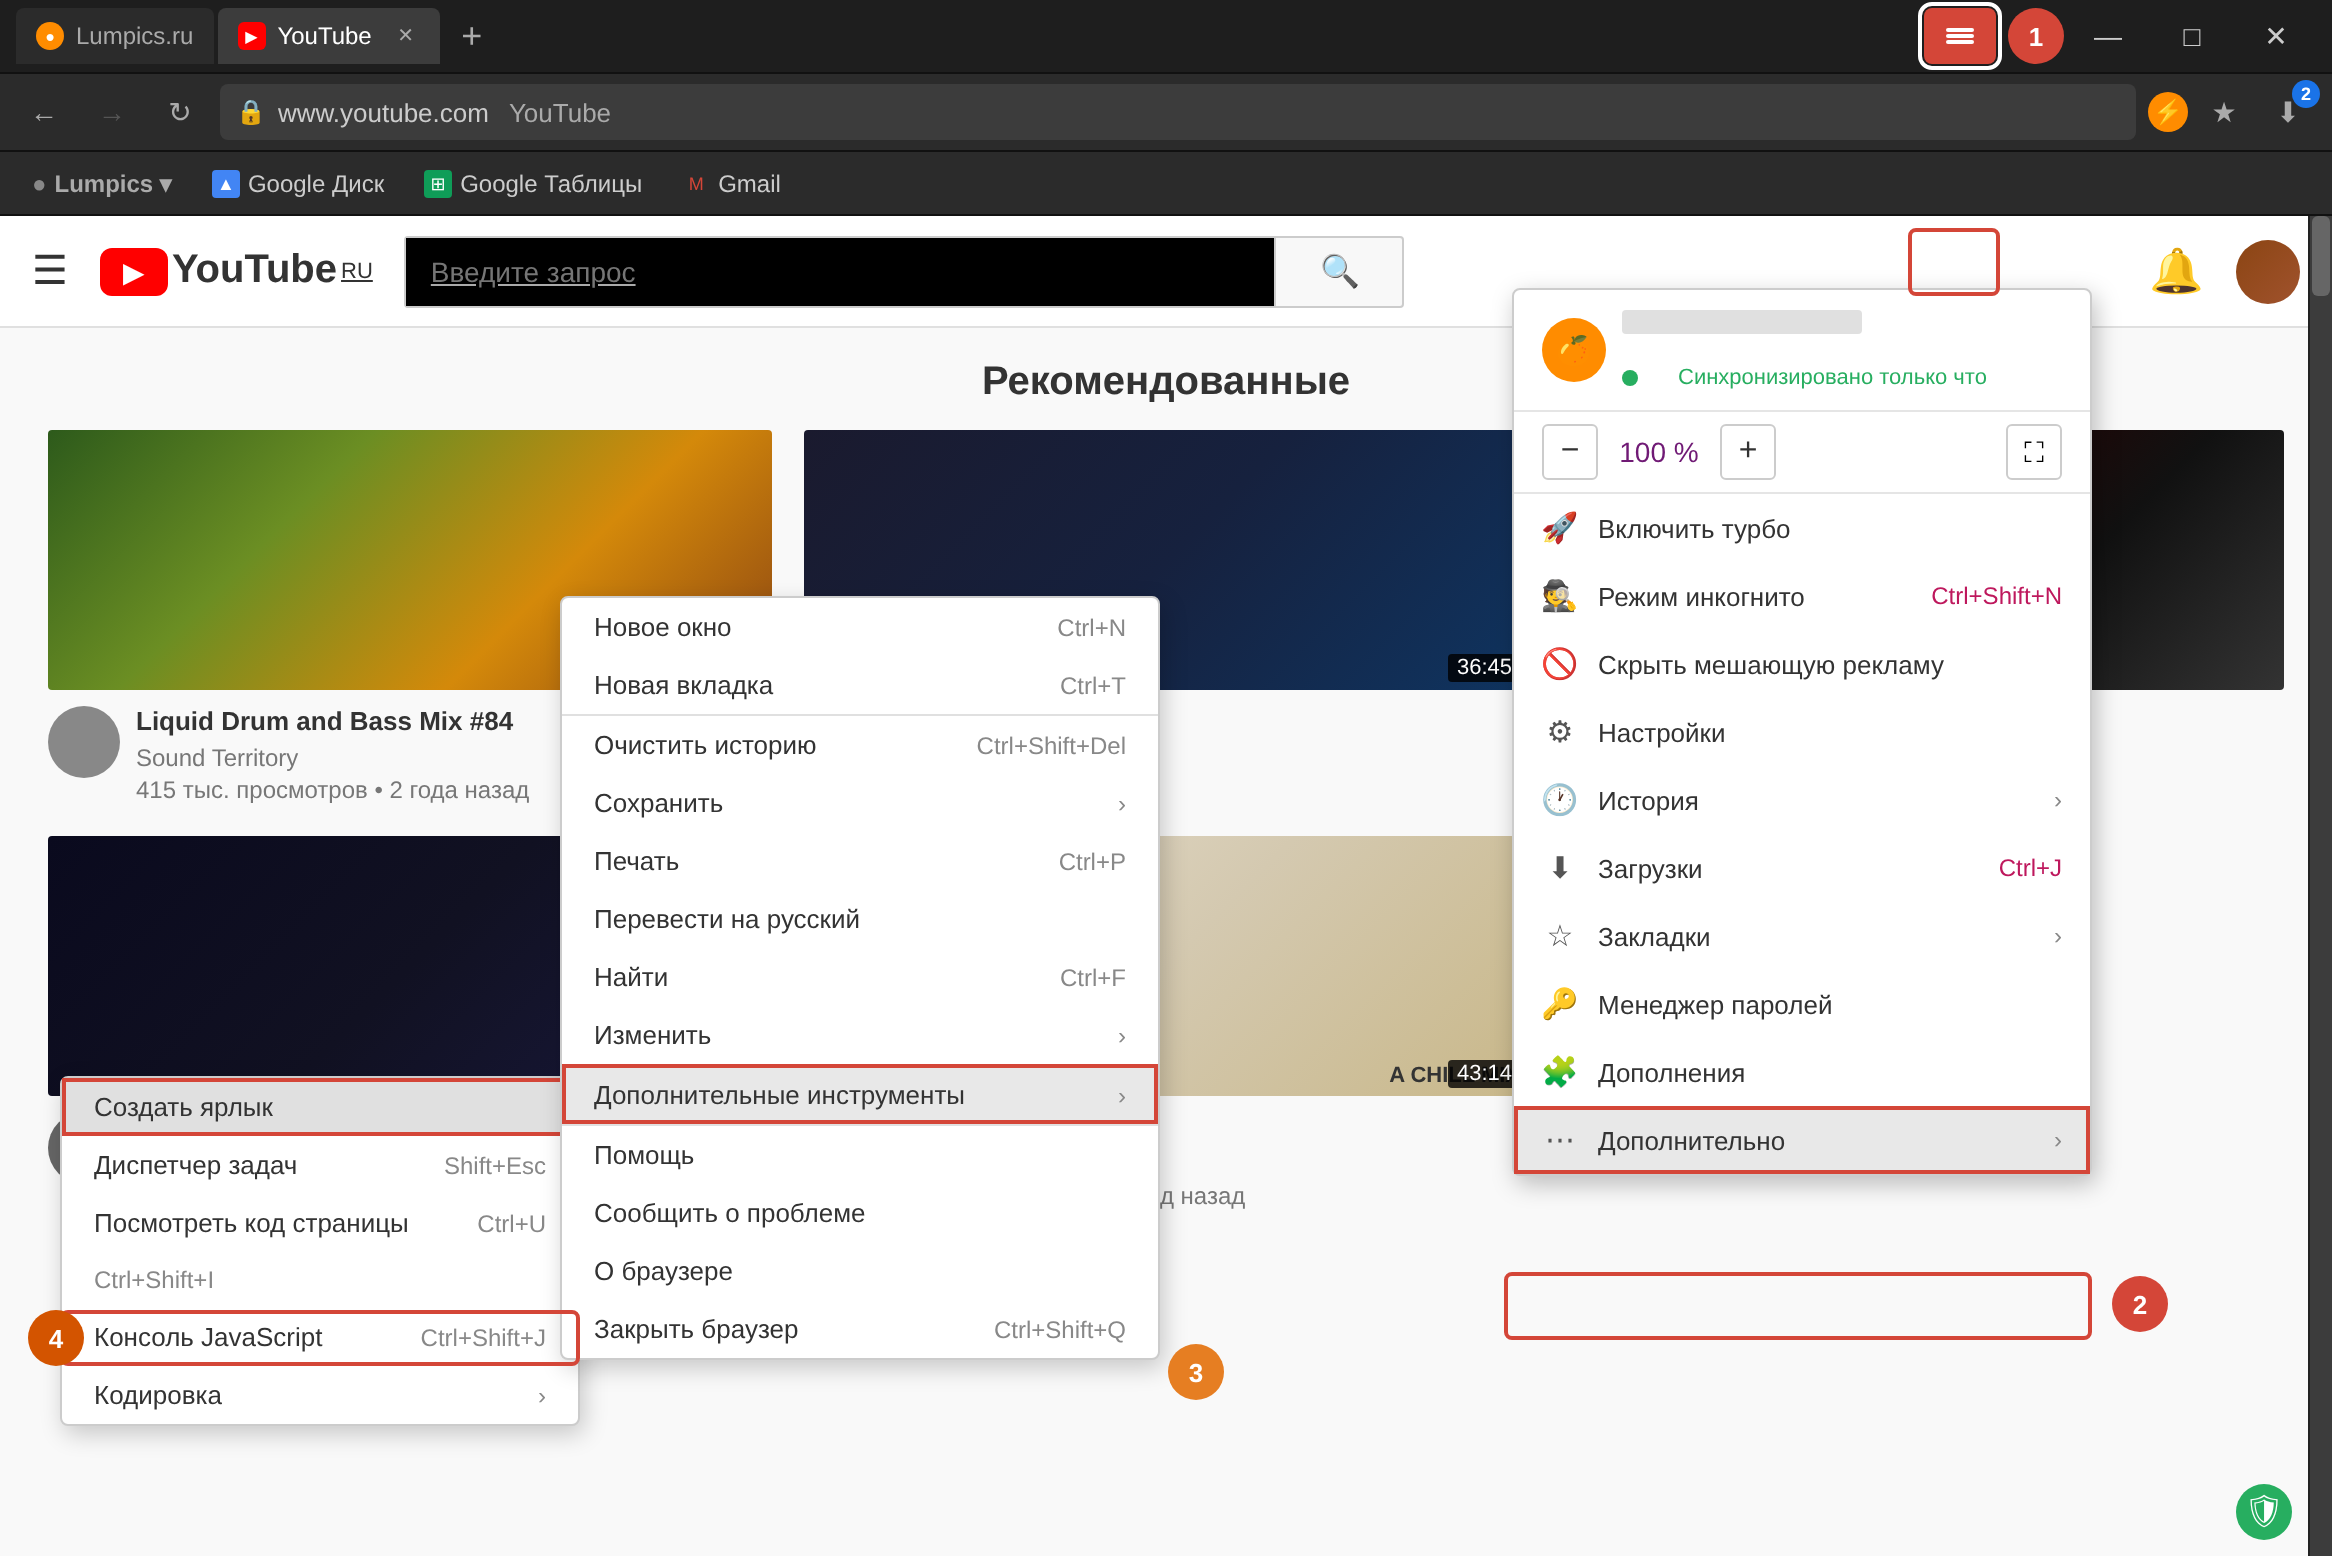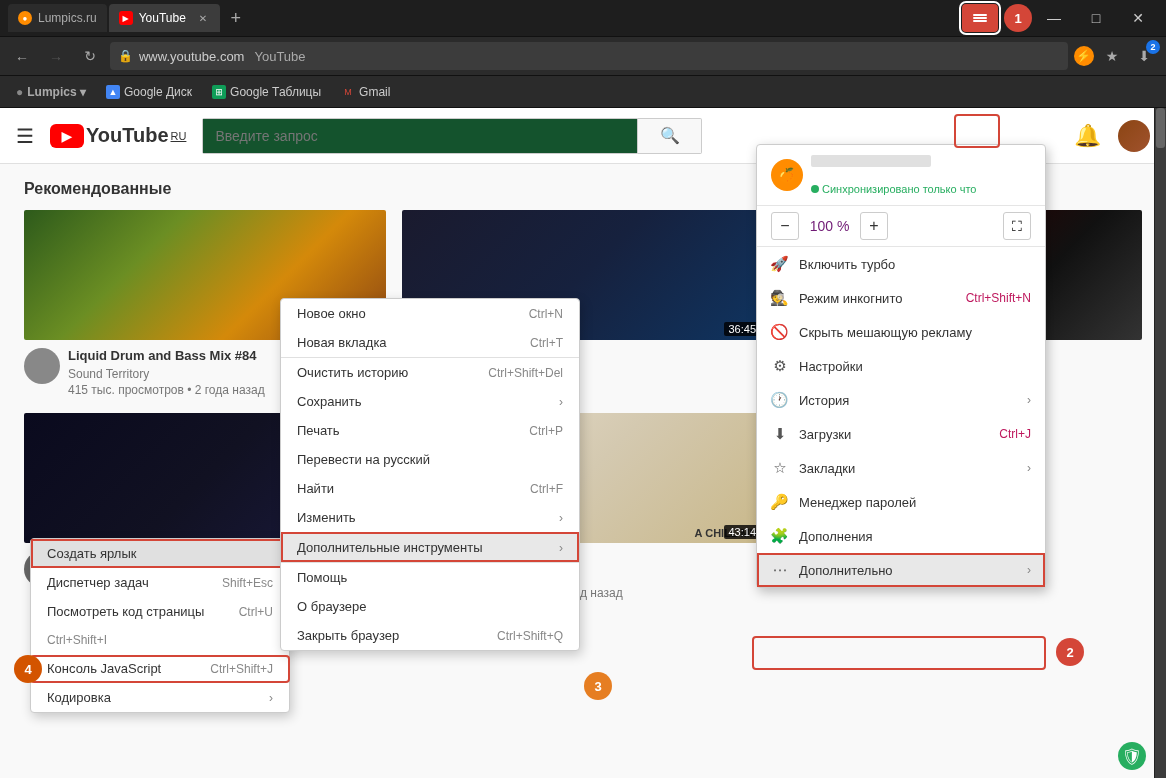--- a/index.html
+++ b/index.html
@@ -291,22 +291,23 @@
       display: flex;
       align-items: center;
     }
     .yt-search input {
       flex: 1;
       border: none;
       outline: none;
       padding: 0 12px;
       font-size: 14px;
       color: #aaa;
-      background: #14532d;
+      background: #000000;
       height: 100%;
+      text-decoration: underline;
     }
     .yt-search-btn {
       width: 64px;
       height: 36px;
       background: #f8f8f8;
       border: 1px solid #ccc;
       border-left: none;
       border-radius: 0 2px 2px 0;
       display: flex;
       align-items: center;
@@ -326,24 +327,25 @@
       height: 32px;
       border-radius: 50%;
       background: #8b4513;
       overflow: hidden;
     }
 
     .yt-body {
       padding: 16px 24px;
     }
     .yt-section-title {
-      font-size: 16px;
+      font-size: 20px;
       font-weight: bold;
       color: #333;
       margin-bottom: 12px;
+      text-align: center;
     }
     .yt-grid {
       display: grid;
       grid-template-columns: repeat(3, 1fr);
       gap: 16px;
     }
     .yt-card {
       cursor: pointer;
     }
     .yt-thumb {
@@ -470,21 +472,21 @@
       height: 12px;
       border-radius: 2px;
       width: 120px;
       margin-bottom: 3px;
     }
     .sync-status {
       font-size: 11px;
       color: #27ae60;
       display: flex;
       align-items: center;
-      gap: 3px;
+      gap: 20px;
       margin-top: 16px;
     }
     .sync-dot {
       width: 8px;
       height: 8px;
       border-radius: 50%;
       background: #27ae60;
     }
     .zoom-row {
       display: flex;
@@ -838,20 +840,23 @@
         <span class="menu-arrow">›</span>
       </div>
       <div class="menu-item with-border highlighted" style="background:#e8e8e8; outline: 2px solid #d44638; outline-offset:-2px;">
         <span>Дополнительные инструменты</span>
         <span class="menu-arrow">›</span>
       </div>
       <div class="menu-item with-border">
         <span>Помощь</span>
       </div>
       <div class="menu-item">
+        <span>Сообщить о проблеме</span>
+      </div>
+      <div class="menu-item">
         <span>О браузере</span>
       </div>
       <div class="menu-item">
         <span>Закрыть браузер</span>
         <span class="menu-shortcut">Ctrl+Shift+Q</span>
       </div>
     </div>
 
     <div class="browser-menu">
 

